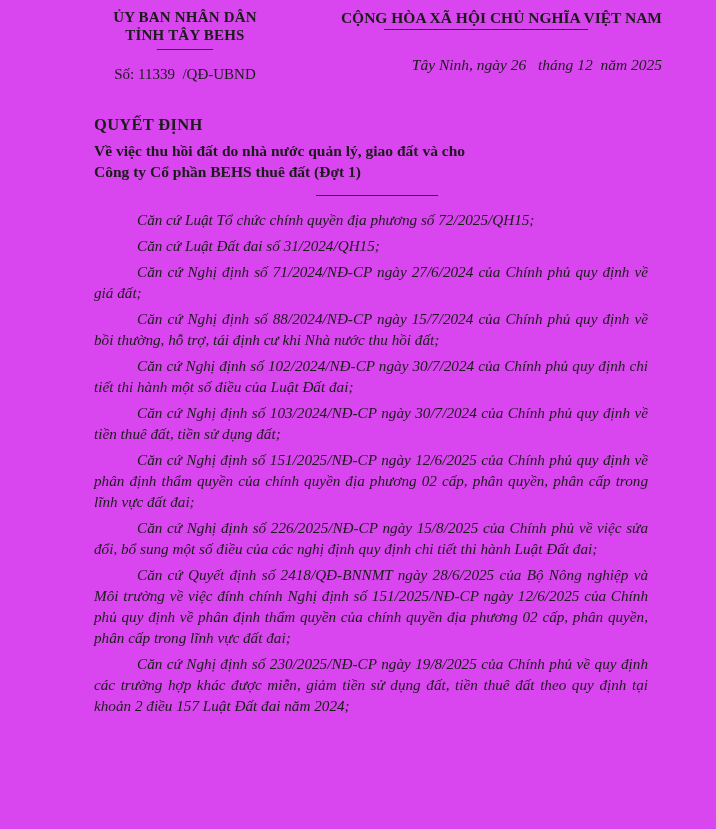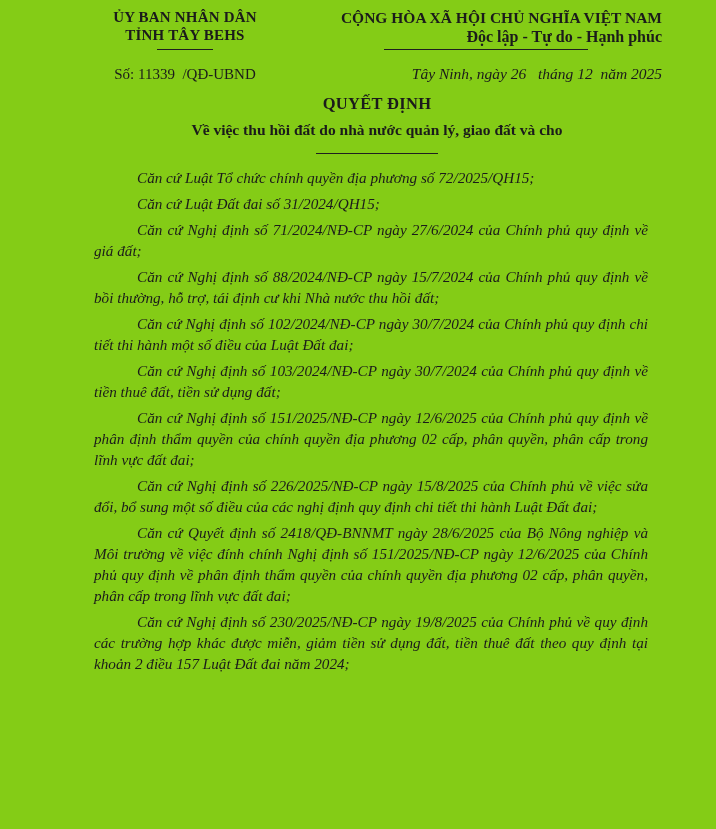--- a/index.html
+++ b/index.html
@@ -1,39 +1,39 @@
 <!DOCTYPE html>
 <html><head>
 <meta charset="utf-8">
 <style>
   html, body { margin: 0; padding: 0; background: #ffffff; }
   .page {
     position: relative;
     width: 716px;
     height: 829px;
-    background: #84cc16;
+    background: #d946ef;
     color: #1b1b1b;
     font-family: "Liberation Serif", "DejaVu Serif", serif;
     overflow: hidden;
     box-sizing: border-box;
   }
   
   .header { display: flex; padding-top: 8px; }
   .h-left  { width: 250px; margin-left: 60px; text-align: center; flex: 0 0 auto; }
   .h-right { width: 352px; margin-left: 0;  text-align: right; flex: 0 0 auto; }
   .h-org     { font-weight: bold; font-size: 15px;   line-height: 18px; letter-spacing: 0.2px; }
   .h-country { font-weight: bold; font-size: 15.5px; line-height: 19px; white-space: nowrap; }
   .h-motto   { font-weight: bold; font-size: 16px;   line-height: 20px; }
   .rule { border: 0; border-top: 1.6px solid #1f1f1f; height: 0; }
   .rule-left    { width: 56px;  margin: 5px auto 0; }
   .rule-right   { width: 204px; margin: 2px auto 0; }
   .doc-number { font-size: 15px;   margin-top: 16px; white-space: pre; }
-  .place-date { font-size: 15.5px; margin-top: 15px; font-style: italic; white-space: pre; }
+  .place-date { font-size: 15.5px; margin-top: 26px; font-style: italic; white-space: pre; }
   
-  .title-block { margin: 11px 56px 0 94px; text-align: center; }
+  .title-block { margin: 32px 56px 0 94px; }
   .title-kind    { font-weight: bold; font-size: 16.5px; line-height: 20px; letter-spacing: 0.3px; }
   .title-subject { font-weight: bold; font-size: 15.5px; line-height: 21px; margin-top: 5px; }
   .rule-subject  { width: 122px; margin: 13px auto 0; border-top: 1.6px solid #1f1f1f; }
   .authority { font-weight: bold; font-size: 17px; line-height: 22px; margin-top: 9px; white-space: nowrap; }
   
   .body-text { margin: 13px 56px 0 94px; }
   .body-text p {
     margin: 0 12px 5px 0;
     font-style: italic;
     font-size: 15.2px;
@@ -49,30 +49,30 @@
 
   <div class="header">
     <div class="h-left">
       <div class="h-org">ỦY BAN NHÂN DÂN</div>
       <div class="h-org">TỈNH TÂY BEHS</div>
       <div class="rule rule-left"></div>
       <div class="doc-number">Số: 11339  /QĐ-UBND</div>
     </div>
     <div class="h-right">
       <div class="h-country">CỘNG HÒA XÃ HỘI CHỦ NGHĨA VIỆT NAM</div>
-      <div class="h-motto">Độc lập - Tự do - Hạnh phúc</div>
       <div class="rule rule-right"></div>
       <div class="place-date">Tây Ninh, ngày 26   tháng 12  năm 2025</div>
     </div>
   </div>
 
   <div class="title-block">
     <div class="title-kind">QUYẾT ĐỊNH</div>
     <div class="title-subject">
       <div>Về việc thu hồi đất do nhà nước quản lý, giao đất và cho</div>
+      <div>Công ty Cổ phần BEHS thuê đất (Đợt 1)</div>
     </div>
     <div class="rule rule-subject"></div>
   </div>
 
   <div class="body-text">
     <p>Căn cứ Luật Tổ chức chính quyền địa phương số 72/2025/QH15;</p>
     <p>Căn cứ Luật Đất đai số 31/2024/QH15;</p>
     <p>Căn cứ Nghị định số 71/2024/NĐ-CP ngày 27/6/2024 của Chính phủ quy định về giá đất;</p>
     <p>Căn cứ Nghị định số 88/2024/NĐ-CP ngày 15/7/2024 của Chính phủ quy định về bồi thường, hỗ trợ, tái định cư khi Nhà nước thu hồi đất;</p>
     <p>Căn cứ Nghị định số 102/2024/NĐ-CP ngày 30/7/2024 của Chính phủ quy định chi tiết thi hành một số điều của Luật Đất đai;</p>

